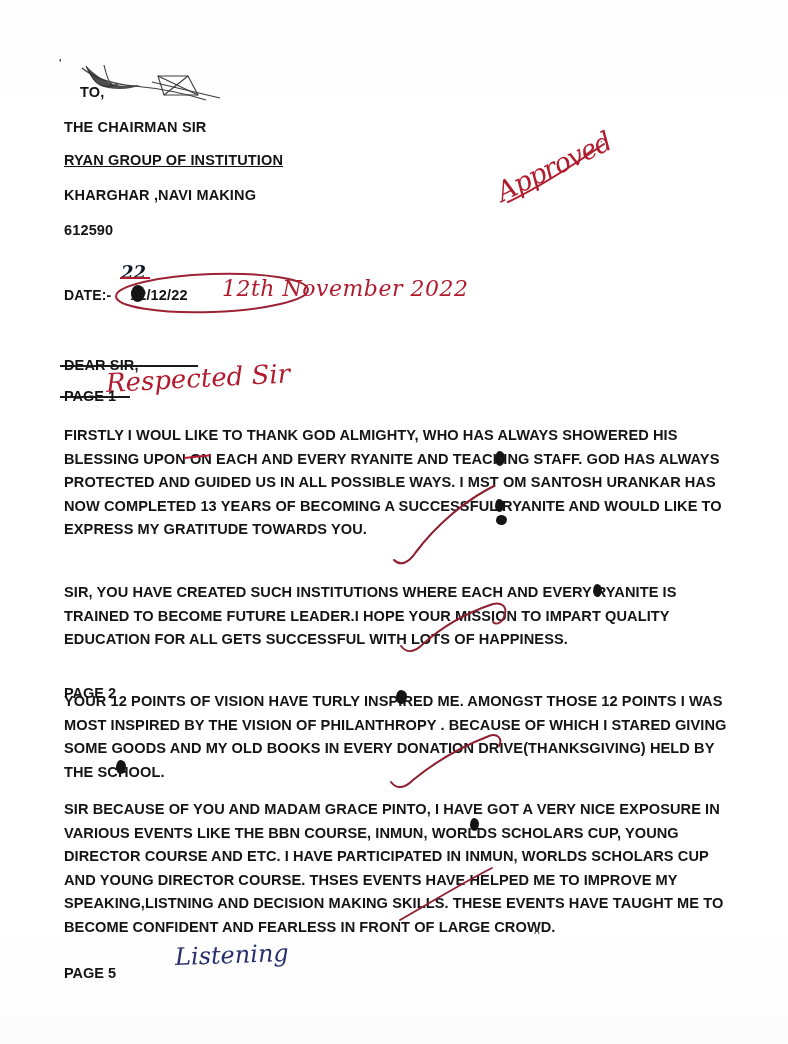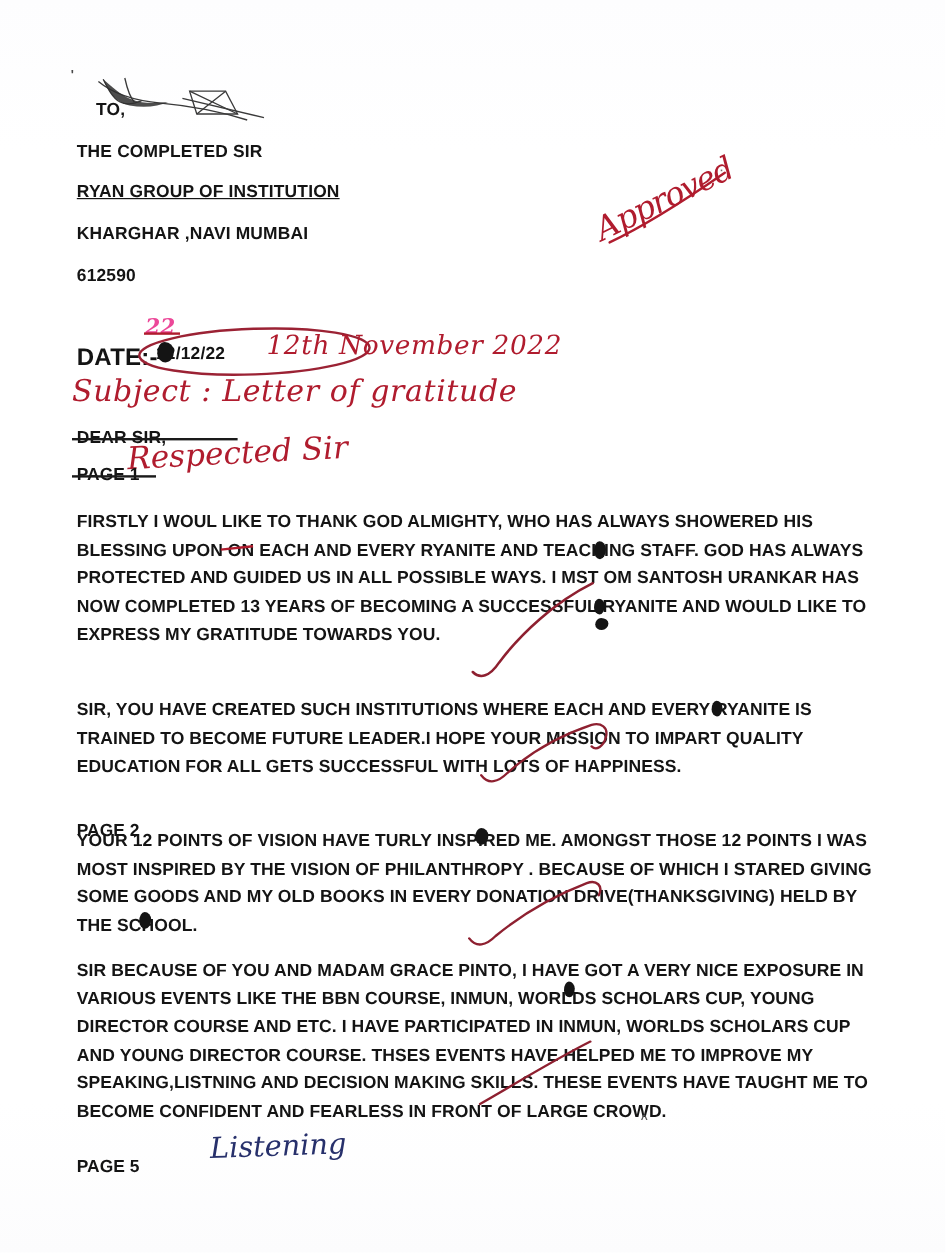--- a/index.html
+++ b/index.html
@@ -120,46 +120,45 @@
       <path d="M22,16 C34,26 52,32 74,34 C96,36 120,40 146,48"></path>
       <path d="M98,24 L128,24 L138,43 L104,43 Z"></path>
       <path d="M98,24 L138,43 M128,24 L104,43"></path>
       <path d="M92,30 L160,46"></path>
     </g>
     <path d="M26,14 C33,20 40,27 50,31 C60,35 70,34 80,33 C72,37 60,38 48,36 C38,34 30,25 26,14 Z" fill="#2e2e2e" opacity="0.85" stroke="none"></path>
   </svg>
   <div class="typed" style="left:59px; top:57px; font-size:11px; color:#4a4a4a;">'</div>
 
   <div class="typed addr" style="left:80px; top:85px;">TO,</div>
-  <div class="typed addr" style="left:64px; top:120px;">THE COMPLETED SIR</div>
+  <div class="typed addr" style="left:64px; top:120px;">THE CHAIRMAN SIR</div>
   <div class="typed addr" style="left:64px; top:153px;text-decoration:underline;">RYAN GROUP OF INSTITUTION</div>
-  <div class="typed addr" style="left:64px; top:188px;">KHARGHAR ,NAVI MUMBAI</div>
+  <div class="typed addr" style="left:64px; top:188px;">KHARGHAR ,NAVI MAKING</div>
   <div class="typed addr" style="left:64px; top:223px;">612590</div>
 
   <div class="hand" style="left:498px; top:178px; font-size:27px; transform:rotate(-26deg); letter-spacing:-1px;">Approved</div>
   <svg class="ink" style="left:500px; top:130px;" width="130" height="80" viewBox="0 0 130 80">
     <path d="M8,72 C38,58 72,36 104,14" fill="none" stroke="#b01c2e" stroke-width="2" stroke-linecap="round"></path>
   </svg>
   <div class="typed" style="left:600px; top:137px; font-size:9px; color:#7a6a6a;">·</div>
 
-  <div class="typed" style="left:64px; top:287px; font-size:20px;">DATE:-</div>
+  <div class="typed" style="left:64px; top:287px; font-size:14px;">DATE:-</div>
   <div class="typed" style="left:130px; top:287px; font-size:14.5px;">12/12/22</div>
 
   <div class="blot" style="left:131px; top:285px; width:14px; height:17px;"></div>
 
-  <div class="hand" style="left:121px; top:262px; font-size:18px; color:#ec4899; font-weight:700;">22</div>
+  <div class="hand" style="left:121px; top:262px; font-size:18px; color:#0f172a; font-weight:700;">22</div>
   <div class="strike" style="left:120px; top:277px; width:30px; height:2px; background:#b01c2e;"></div>
 
   <svg class="ink" style="left:110px; top:268px;" width="215" height="48" viewBox="0 0 215 48">
     <ellipse cx="102" cy="25" rx="96" ry="19" fill="none" stroke="#9b2234" stroke-width="2" transform="rotate(-2 102 25)"></ellipse>
   </svg>
 
   <div class="hand" style="left:222px; top:276px; font-size:22px; letter-spacing:0.5px;">12th November 2022</div>
 
-  <div class="hand" style="left:60px; top:311px; font-size:25px; letter-spacing:0.5px;">Subject : Letter of gratitude</div>
 
   <div class="typed" style="left:64px; top:357px; font-size:14.5px;">DEAR SIR,</div>
   <div class="strike" style="left:60px; top:365px; width:138px;"></div>
 
   <div class="hand" style="left:106px; top:368px; font-size:26px; transform:rotate(-3deg);">Respected Sir</div>
 
   <div class="pagemark" style="left:64px; top:388px;">PAGE 1</div>
   <div class="strike" style="left:60px; top:396px; width:70px;"></div>
 
   <div class="para" style="top:424px;">FIRSTLY I WOUL LIKE TO THANK GOD ALMIGHTY, WHO HAS ALWAYS SHOWERED HIS BLESSING UPON ON EACH AND EVERY RYANITE AND TEACHING STAFF. GOD HAS ALWAYS PROTECTED AND GUIDED US IN ALL POSSIBLE WAYS. I MST OM SANTOSH URANKAR HAS NOW COMPLETED 13 YEARS OF BECOMING A SUCCESSFUL RYANITE AND WOULD LIKE TO EXPRESS MY GRATITUDE TOWARDS YOU.</div>

